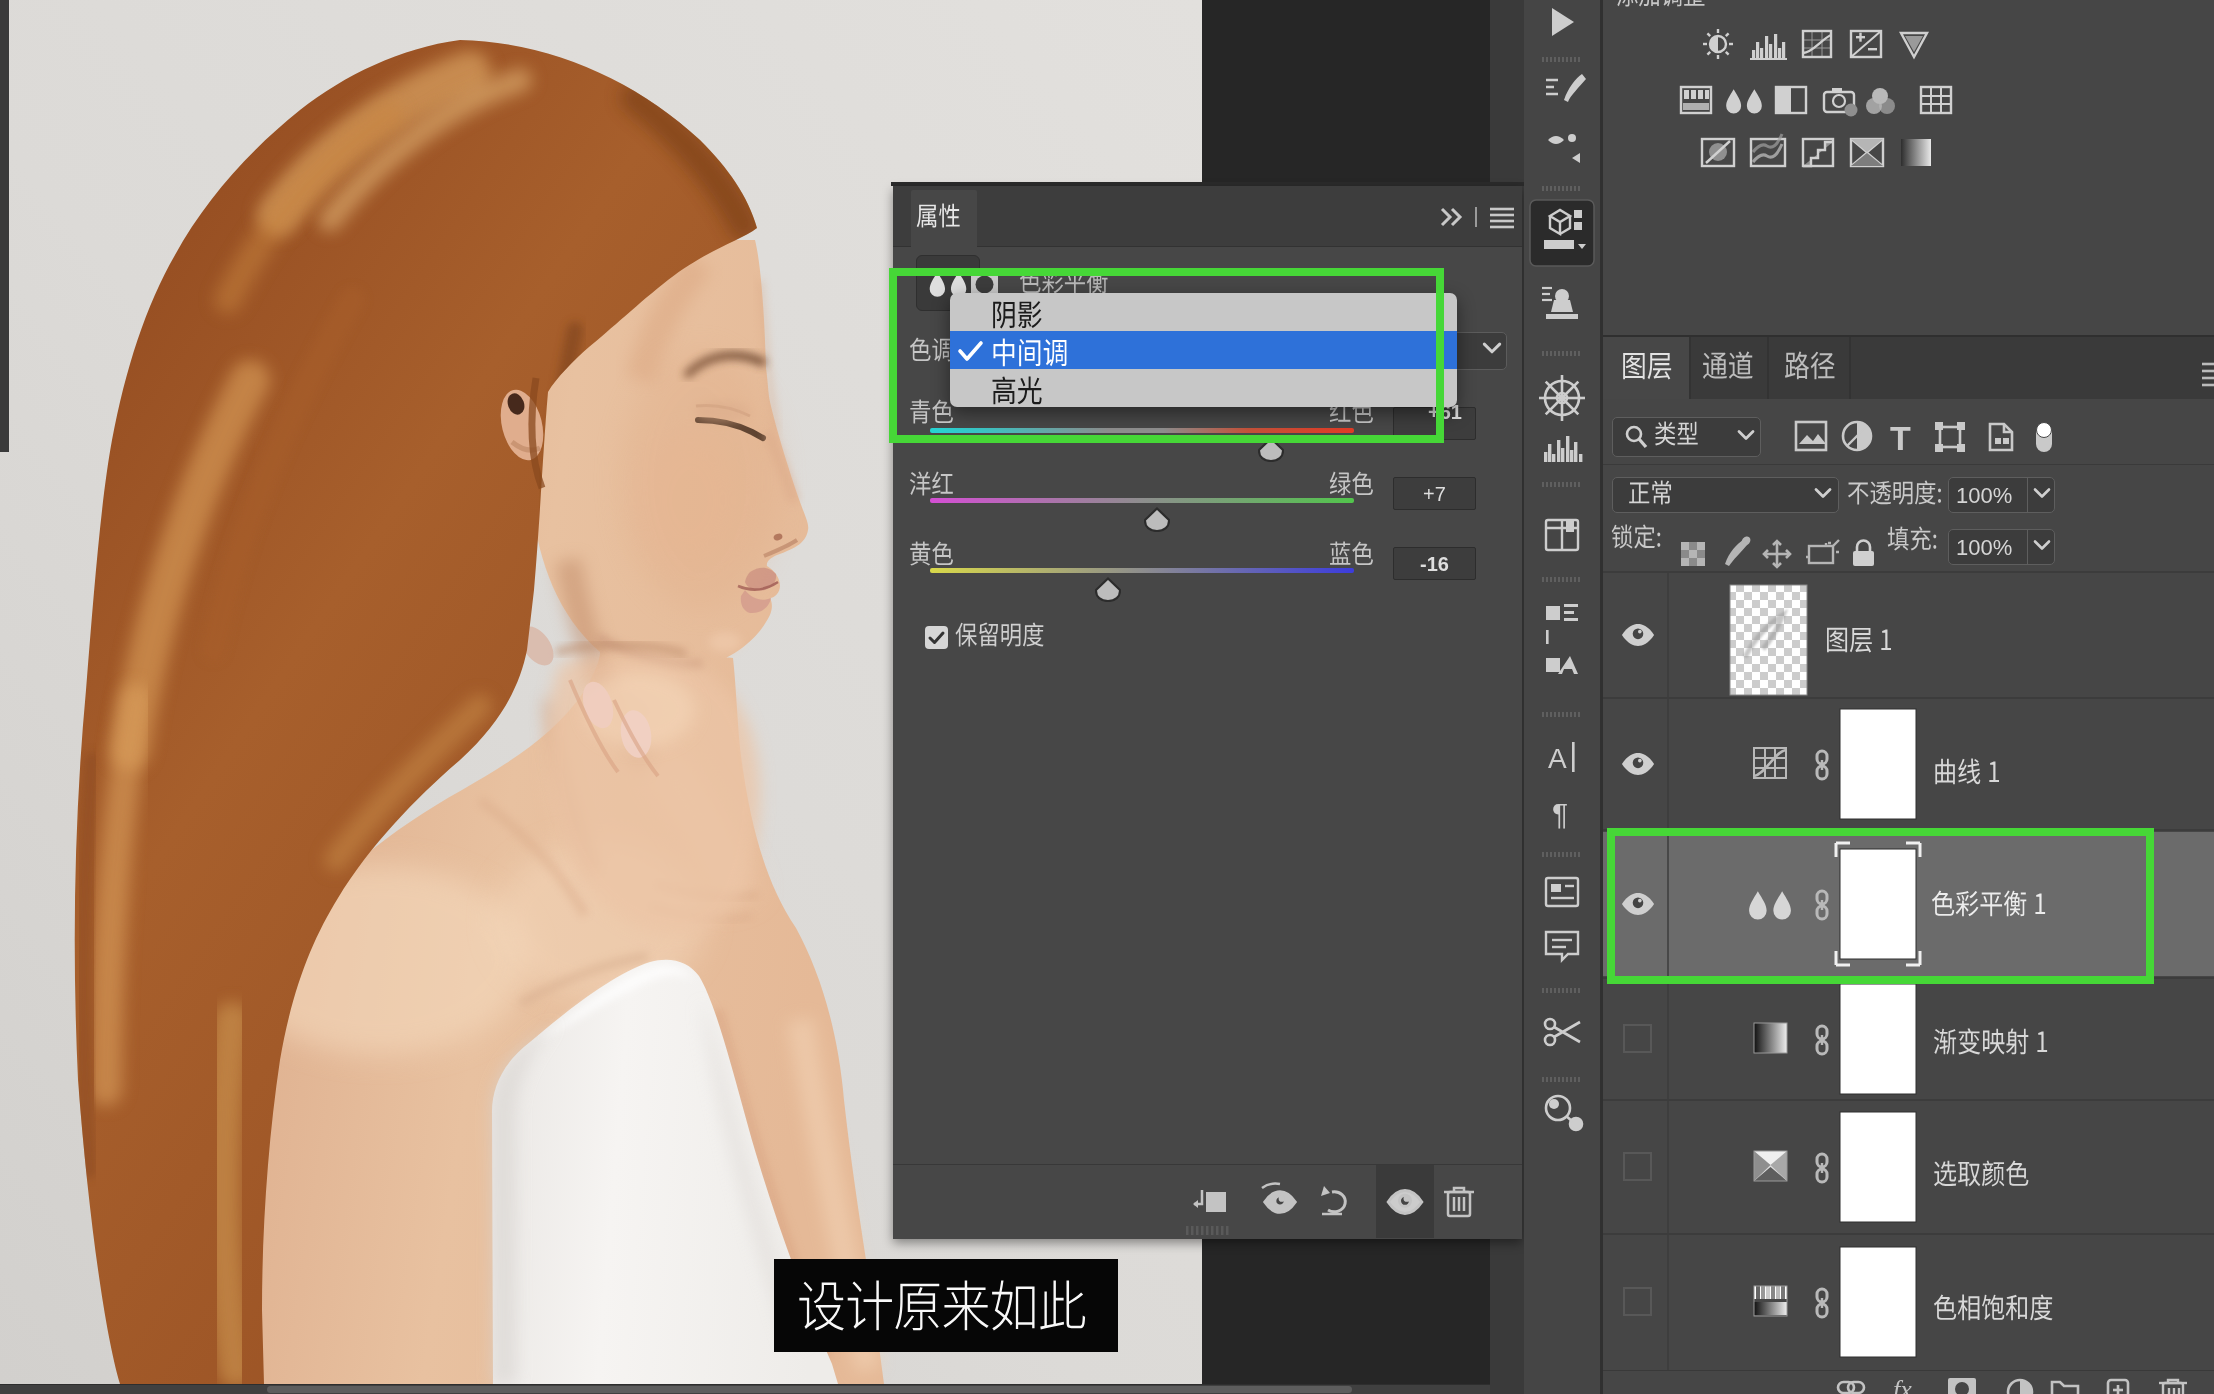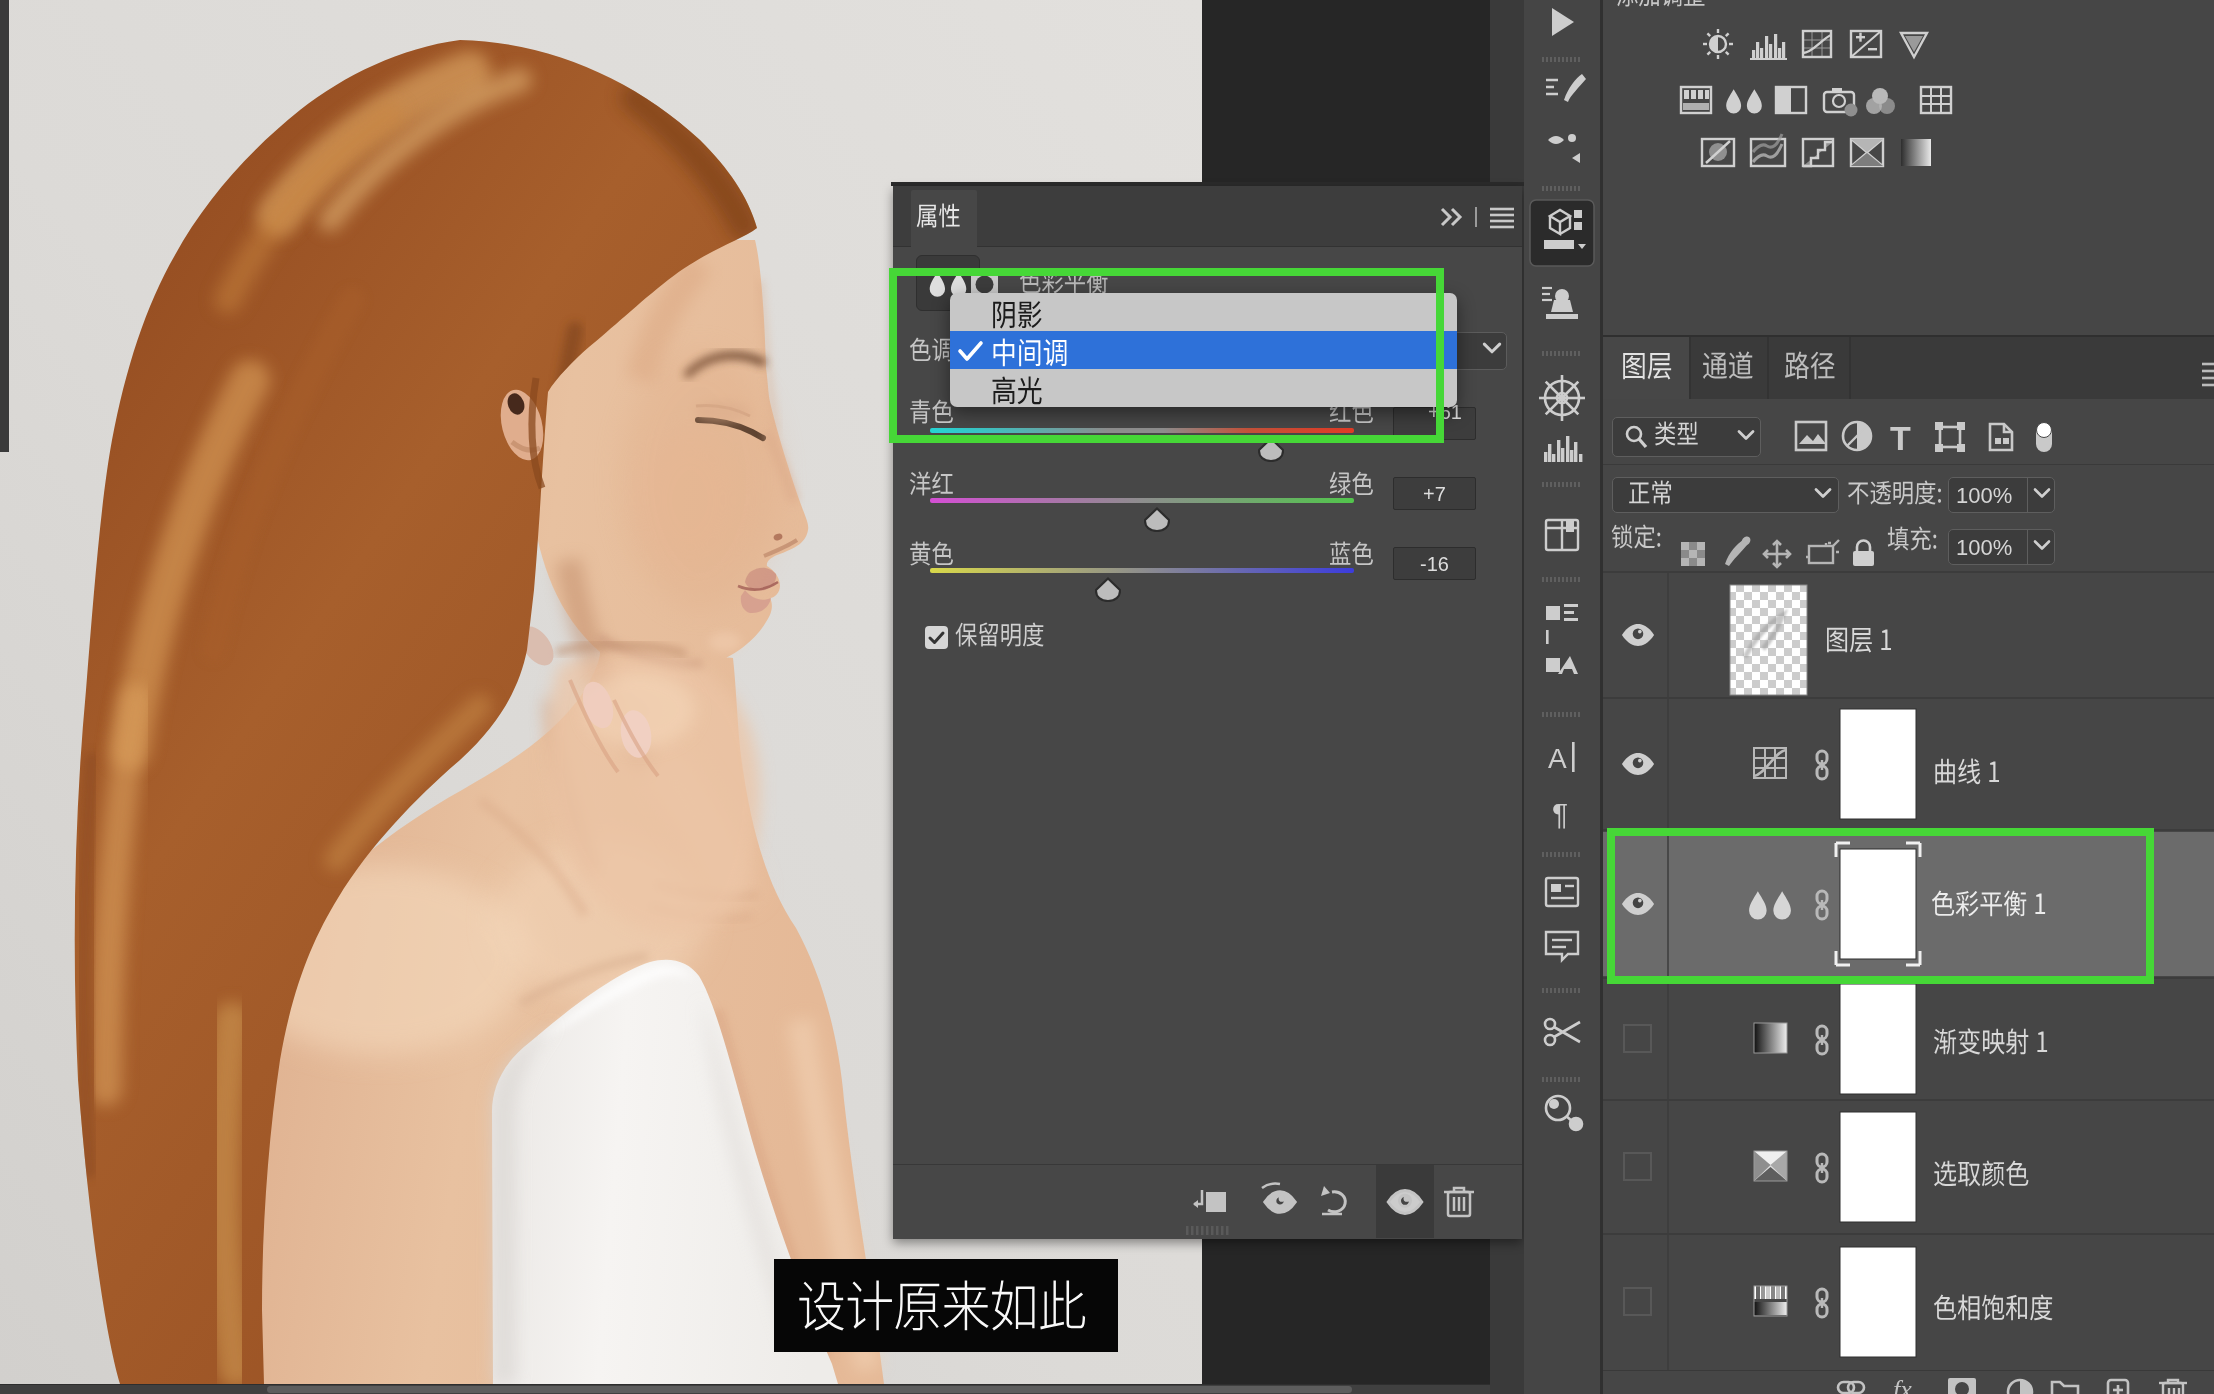--- a/index.html
+++ b/index.html
@@ -356,25 +356,25 @@
         <stop offset="0.5" stop-color="#8e8e8e"></stop>
         <stop offset="1" stop-color="#3c3cdd"></stop>
       </linearGradient>
     </defs>
     <rect width="424" height="5" rx="2" fill="url(#sg568)"></rect>
   </svg>
 <svg style="position:absolute;left:1095px;top:576px;z-index:5" width="26" height="26">
     <path d="M13,2.5 L25,14 L25,15 C25,20.8 20.4,25 13,25 C5.6,25 1,20.8 1,15 L1,14 Z" fill="#bcbcbc" stroke="#2c2c2c" stroke-width="2.2"></path>
   </svg>
 <div style="position:absolute;left:1393px;top:407px;width:83px;height:33px;z-index:5;background:#3d3d3d;border:1px solid #2d2d2d;border-radius:2px;"></div>
-<div style="position:absolute;left:1393px;top:402px;z-index:5;font-family:'Liberation Sans',sans-serif;font-size:20px;font-weight:400;color:#dedede;width:104px;text-align:center;white-space:nowrap;line-height:1">+61</div>
+<div style="position:absolute;left:1393px;top:402px;z-index:5;font-family:'Liberation Sans',sans-serif;font-size:20px;font-weight:700;color:#dedede;width:104px;text-align:center;white-space:nowrap;line-height:1">+61</div>
 <div style="position:absolute;left:1393px;top:477px;width:83px;height:33px;z-index:5;background:#3d3d3d;border:1px solid #2d2d2d;border-radius:2px;"></div>
 <div style="position:absolute;left:1393px;top:484px;z-index:5;font-family:'Liberation Sans',sans-serif;font-size:20px;font-weight:400;color:#dedede;width:83px;text-align:center;white-space:nowrap;line-height:1">+7</div>
 <div style="position:absolute;left:1393px;top:547px;width:83px;height:33px;z-index:5;background:#3d3d3d;border:1px solid #2d2d2d;border-radius:2px;"></div>
-<div style="position:absolute;left:1393px;top:554px;z-index:5;font-family:'Liberation Sans',sans-serif;font-size:20px;font-weight:400;color:#dedede;width:83px;text-align:center;white-space:nowrap;line-height:1">-16</div>
+<div style="position:absolute;left:1393px;top:554px;z-index:5;font-family:'Liberation Sans',sans-serif;font-size:20px;font-weight:700;color:#dedede;width:83px;text-align:center;white-space:nowrap;line-height:1">-16</div>
 <div style="position:absolute;left:925px;top:626px;width:23px;height:23px;z-index:5;background:#d6d6d6;border-radius:4px;"></div>
 <svg style="position:absolute;left:925px;top:626px;z-index:5;" width="23" height="23">
     <path d="M5,12 l4.5,4.5 L18,7" stroke="#333" stroke-width="3" fill="none" stroke-linecap="round" stroke-linejoin="round"></path>
   </svg>
 <svg style="position:absolute;left:954px;top:622px;z-index:5; overflow:visible" width="92" height="32" fill="#cfcfcf">
     <use href="#gR4fdd" transform="translate(1.0,22.4) scale(0.0224,-0.0260)"></use>
     <use href="#gR7559" transform="translate(23.4,22.4) scale(0.0224,-0.0260)"></use>
     <use href="#gR660e" transform="translate(45.7,22.4) scale(0.0224,-0.0260)"></use>
     <use href="#gR5ea6" transform="translate(68.1,22.4) scale(0.0224,-0.0260)"></use>
   </svg>

